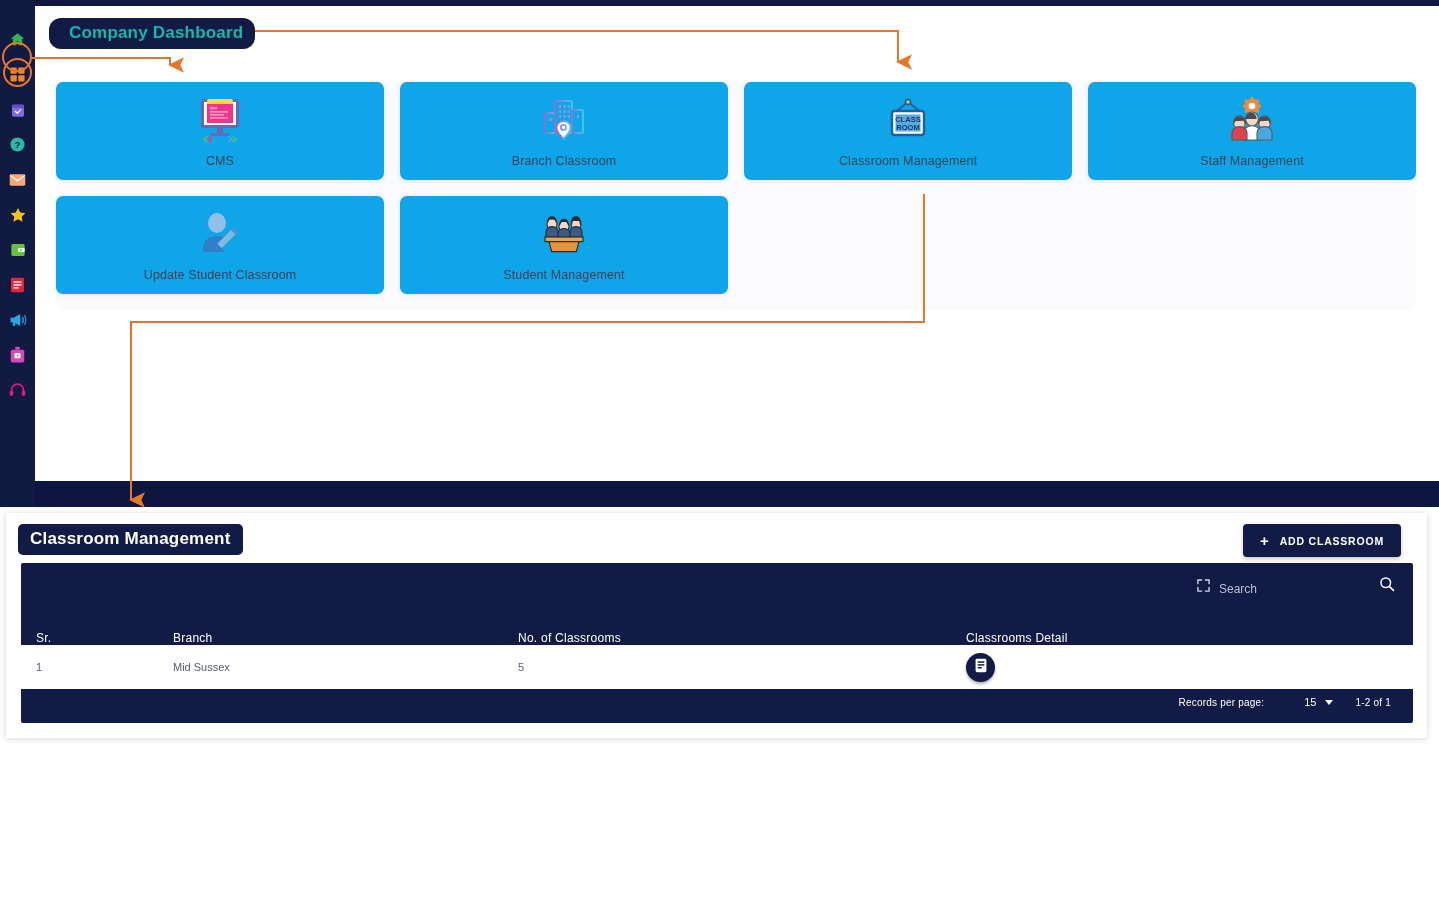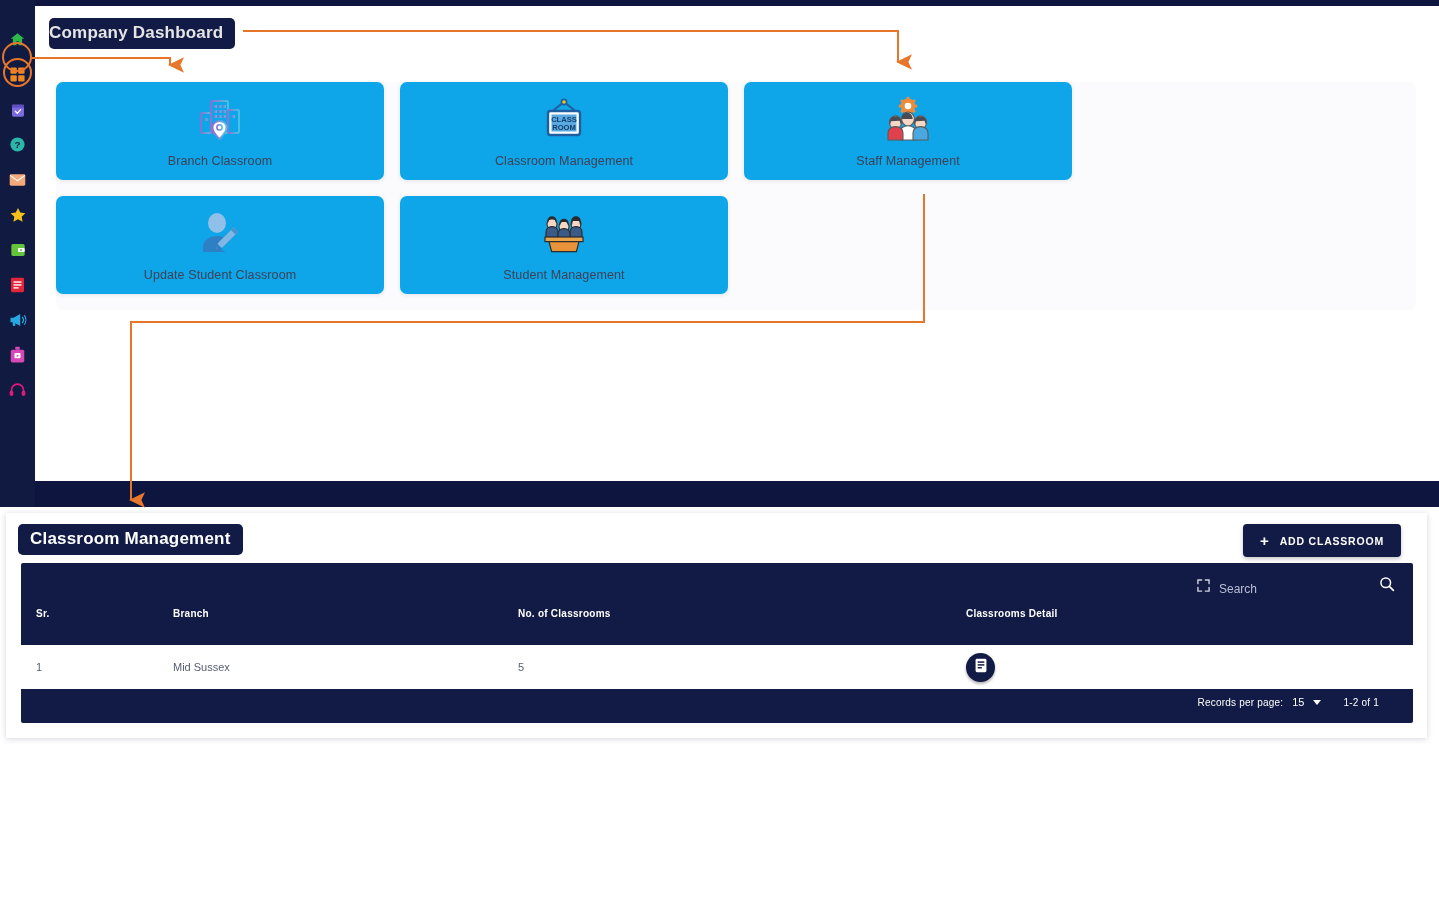--- a/index.html
+++ b/index.html
@@ -110,59 +110,59 @@
   #search-box{
     position:absolute;right:18px;top:11px;
     width:198px;height:22px;
     display:flex;align-items:flex-end;
     color:#b9bfd4;
   }
   #search-placeholder{
     font-size:12px;color:#b9bfd4;margin-left:9px;flex:1;
   }
   .thead{
-    display:flex;height:37px;align-items:flex-start;
-    color:#ffffff;font-size:10px;font-weight:bold;letter-spacing:.25px;
+    display:flex;height:37px;align-items:flex-end;
+    color:#ffffff;font-size:12px;font-weight:normal;letter-spacing:.25px;
   }
   .trow{
     display:flex;height:44px;align-items:center;
     background:#ffffff;color:#565e72;font-size:11px;
   }
   .c1{width:152px;padding-left:15px;box-sizing:border-box;}
   .c2{width:345px;}
   .c3{width:448px;}
   .c4{width:392px;}
   .detail-btn{
     width:29px;height:29px;border-radius:50%;
     background:#121b45;border:none;
     display:flex;align-items:center;justify-content:center;
     cursor:pointer;box-shadow:0 2px 3px rgba(0,0,0,.3);
   }
   #table-footer{
     height:26px;display:flex;align-items:center;justify-content:flex-end;
-    padding-right:34px;color:#ffffff;font-size:10px;gap:9px;
+    padding-right:22px;color:#ffffff;font-size:10px;gap:9px;
   }
   #records-label{letter-spacing:.2px;}
-  #records-value{font-size:11px;}
+  #records-value{font-size:11px;margin-left:31px;}
   #range-label{margin-left:13px;letter-spacing:.2px;}
   .caret{
     width:0;height:0;border-left:4.5px solid transparent;
     border-right:4.5px solid transparent;border-top:5px solid #ffffff;
   }
 
   
   #annot{
     position:absolute;left:0;top:0;width:1439px;height:917px;
     pointer-events:none;
   }
   #badge-company{
     position:absolute;left:49px;top:18px;
-    background:#121b45;color:#e5e5e5;
+    background:#121b45;color:#14b8a6;
     font-size:17px;font-weight:bold;
-    padding:5px 12px 6px 0;border-radius:5px;letter-spacing:.2px;
+    padding:5px 12px 6px 20px;border-radius:12px;letter-spacing:.2px;
     font-family:"Liberation Sans", sans-serif;
     z-index:5;
   }
 </style>
 </head>
 <body>
 
 <div id="app-shell">
 
   <div id="top-strip"></div>
@@ -278,20 +278,41 @@
     </div>
 
   </div>
 
   <div id="content-surface">
 
     <div id="cards-wrap" style="left:21px;top:76px;">
 
       <div class="card-row">
 
+        <div class="dash-card">
+          <div class="ico">
+            <svg width="52" height="48" viewBox="0 0 52 48">
+              <rect x="7" y="3" width="38" height="29" rx="2.5" fill="#6a68b5"></rect>
+              <rect x="10" y="6" width="32" height="23" fill="#ffffff"></rect>
+              <rect x="13" y="3" width="26" height="6" rx="1.5" fill="#ffd93d"></rect>
+              <rect x="13" y="8" width="26" height="19" fill="#f0368a"></rect>
+              <rect x="16" y="11" width="7" height="2.4" fill="#ff86bd"></rect>
+              <rect x="16" y="15" width="18" height="1.6" fill="#ff9dc9"></rect>
+              <rect x="16" y="18" width="14" height="1.6" fill="#ff9dc9"></rect>
+              <rect x="16" y="21" width="18" height="1.6" fill="#ff9dc9"></rect>
+              <rect x="23" y="32" width="6" height="6" fill="#6a68b5"></rect>
+              <rect x="17" y="37" width="18" height="3" rx="1.5" fill="#6a68b5"></rect>
+              <path d="M13 41l-3 2.2 3 2.2" stroke="#3cc47c" stroke-width="1.8" fill="none" stroke-linecap="round"></path>
+              <path d="M17 41l-2.5 2.2 2.5 2.2" stroke="#f0368a" stroke-width="1.8" fill="none" stroke-linecap="round"></path>
+              <path d="M39 41l3 2.2-3 2.2" stroke="#3cc47c" stroke-width="1.8" fill="none" stroke-linecap="round"></path>
+              <path d="M35 41l2.5 2.2-2.5 2.2" stroke="#4aa8e8" stroke-width="1.8" fill="none" stroke-linecap="round"></path>
+            </svg>
+          </div>
+          <div class="lbl">CMS</div>
+        </div>
 
         <div class="dash-card">
           <div class="ico">
             <svg width="50" height="48" viewBox="0 0 50 48">
               <defs>
                   <linearGradient id="bg1" x1="0" y1="0" x2="1" y2="0">
                 <stop offset="0" stop-color="#8f6fd0"></stop>
                     <stop offset="1" stop-color="#4fc3e8"></stop>
               </linearGradient>
                 </defs>

